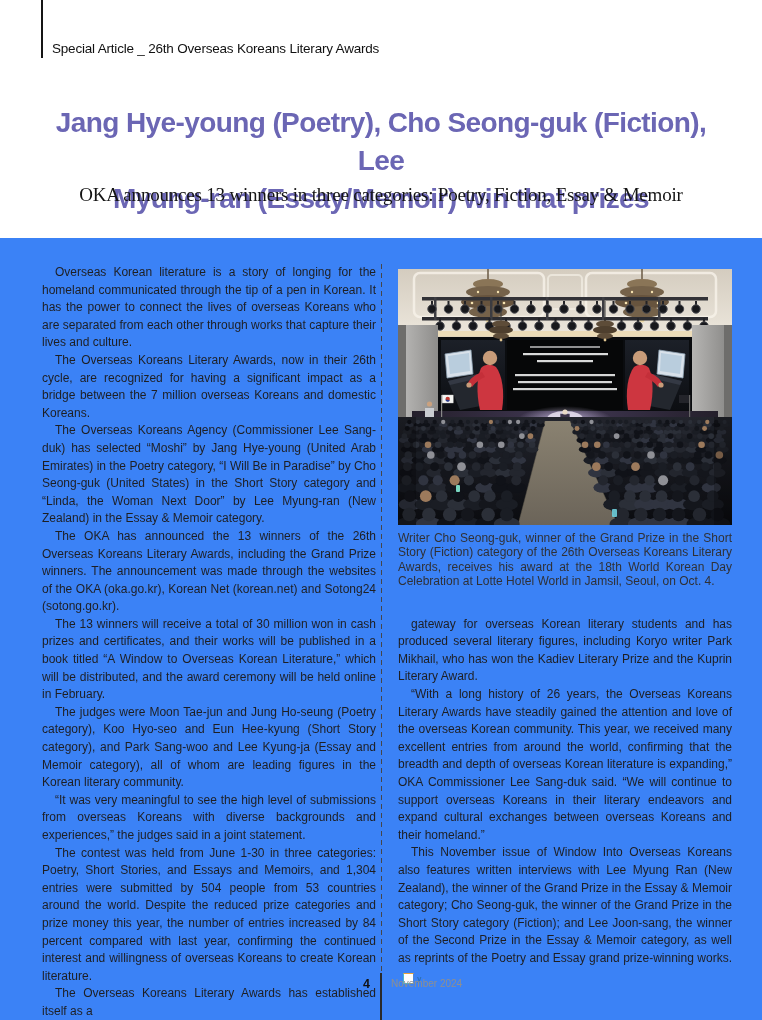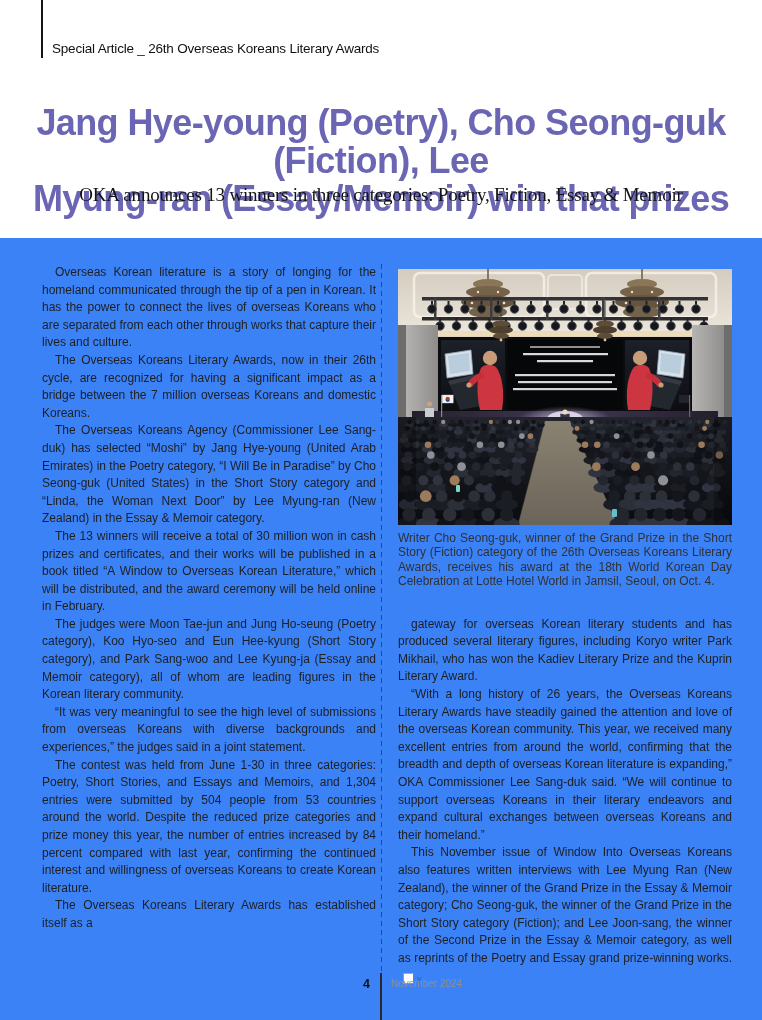--- a/index.html
+++ b/index.html
@@ -4,21 +4,21 @@
 <style>
   html,body{margin:0;padding:0;background:#ffffff;}
   .page{position:relative;width:762px;height:1020px;background:#fff;overflow:hidden;
         font-family:"Liberation Sans",sans-serif;color:#1e1f23;}
 
   .kicker-rule{position:absolute;left:41px;top:0;width:2px;height:58px;background:#151515;}
   .kicker{position:absolute;left:52px;top:41px;font-size:13.5px;font-weight:normal;
           letter-spacing:-0.2px;color:#111;}
 
   .title{position:absolute;top:104px;left:30px;right:30px;text-align:center;
-         color:#6b66b4;font-weight:bold;font-size:36px;line-height:38px;letter-spacing:-0.6px;}
+         color:#6b66b4;font-weight:bold;font-size:28px;line-height:38px;letter-spacing:-0.6px;}
   .subtitle{position:absolute;top:184px;left:30px;right:30px;text-align:center;
             font-family:"Liberation Serif",serif;font-size:19px;color:#141414;letter-spacing:-0.2px;}
 
   .panel{position:absolute;top:238px;left:0;width:762px;height:849px;background:#3b82f6;}
   .columns{position:absolute;top:26px;left:42px;display:flex;}
   .col{width:334px;}
   .col-divider{width:1px;margin-left:5px;margin-right:16px;align-self:stretch;
       background:repeating-linear-gradient(to bottom,#46464a 0 5px,transparent 5px 9px);}
   .para{margin:0;text-indent:13px;text-align:justify;font-size:12px;line-height:17.6px;color:#1e1f23;}
 
@@ -51,20 +51,21 @@
   </div>
   <div class="subtitle">OKA announces 13 winners in three categories: Poetry, Fiction, Essay &amp; Memoir</div>
 
   <div class="panel">
     <div class="columns">
 
       <div class="col">
           <p class="para">Overseas Korean literature is a story of longing for the homeland communicated through the tip of a pen in Korean. It has the power to connect the lives of overseas Koreans who are separated from each other through works that capture their lives and culture.</p>
           <p class="para">The Overseas Koreans Literary Awards, now in their 26th cycle, are recognized for having a significant impact as a bridge between the 7 million overseas Koreans and domestic Koreans.</p>
           <p class="para">The Overseas Koreans Agency (Commissioner Lee Sang-duk) has selected “Moshi” by Jang Hye-young (United Arab Emirates) in the Poetry category, “I Will Be in Paradise” by Cho Seong-guk (United States) in the Short Story category and “Linda, the Woman Next Door” by Lee Myung-ran (New Zealand) in the Essay &amp; Memoir category.</p>
+          <p class="para">The OKA has announced the 13 winners of the 26th Overseas Koreans Literary Awards, including the Grand Prize winners. The announcement was made through the websites of the OKA (oka.go.kr), Korean Net (korean.net) and Sotong24 (sotong.go.kr).</p>
           <p class="para">The 13 winners will receive a total of 30 million won in cash prizes and certificates, and their works will be published in a book titled “A Window to Overseas Korean Literature,” which will be distributed, and the award ceremony will be held online in February.</p>
           <p class="para">The judges were Moon Tae-jun and Jung Ho-seung (Poetry category), Koo Hyo-seo and Eun Hee-kyung (Short Story category), and Park Sang-woo and Lee Kyung-ja (Essay and Memoir category), all of whom are leading figures in the Korean literary community.</p>
           <p class="para">“It was very meaningful to see the high level of submissions from overseas Koreans with diverse backgrounds and experiences,” the judges said in a joint statement.</p>
           <p class="para">The contest was held from June 1-30 in three categories: Poetry, Short Stories, and Essays and Memoirs, and 1,304 entries were submitted by 504 people from 53 countries around the world. Despite the reduced prize categories and prize money this year, the number of entries increased by 84 percent compared with last year, confirming the continued interest and willingness of overseas Koreans to create Korean literature.</p>
           <p class="para">The Overseas Koreans Literary Awards has established itself as a</p>
         </div>
 
       <div class="col-divider"></div>
 
       <div class="col">

